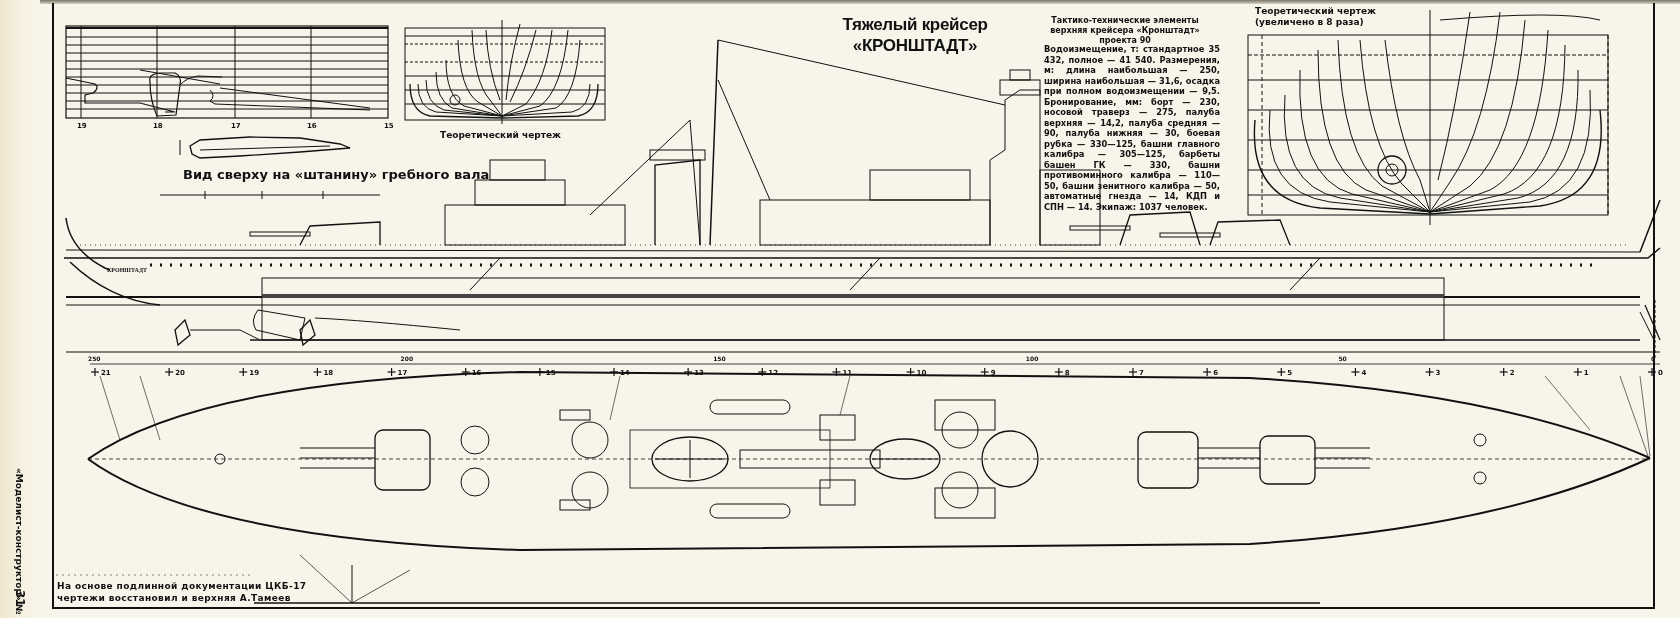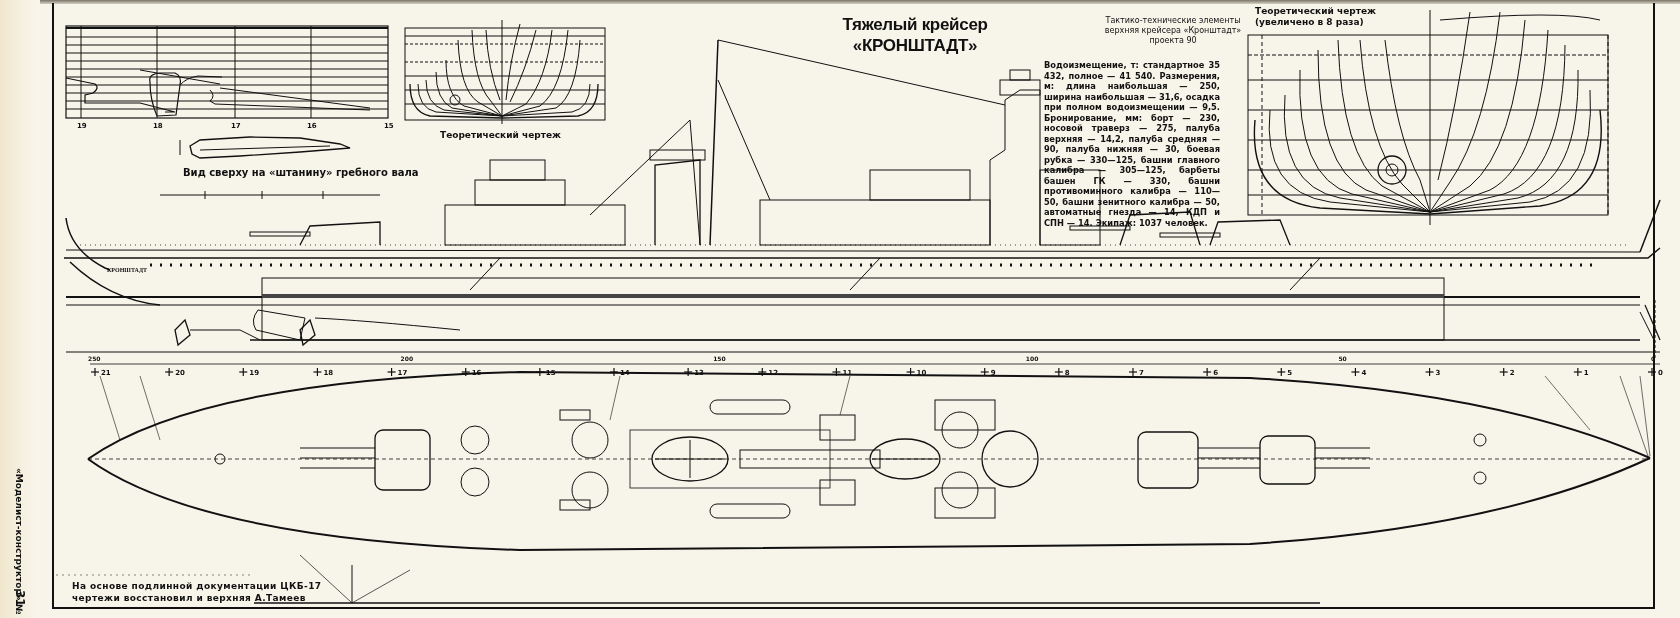--- a/index.html
+++ b/index.html
@@ -24,39 +24,39 @@
     box-sizing: border-box;
   }
   svg.drawing { position: absolute; left: 0; top: 0; }
   .txt { position: absolute; white-space: nowrap; }
   .title {
     left: 820px; top: 14px; width: 190px; text-align: center;
     font-family: Liberation Sans, sans-serif; font-weight: bold; font-size: 17px; line-height: 21px;
     letter-spacing: -0.3px;
   }
   .specs-head {
-    left: 1088px; top: 16px; width: 170px; text-align: center;
-    font-weight: normal; font-size: 8px; line-height: 10px;
+    left: 1040px; top: 16px; width: 170px; text-align: center;
+    font-weight: bold; font-size: 8px; line-height: 10px;
   }
   .specs-body {
-    left: 1044px; top: 60px; width: 176px;
+    left: 1044px; top: 44px; width: 176px;
     font-weight: bold; font-size: 8.3px; line-height: 10.5px; white-space: normal;
     text-align: justify;
   }
   .theory-big-caption {
     left: 1255px; top: 6px; font-weight: bold; font-size: 9px; line-height: 11px;
   }
   .theory-small-caption {
     left: 440px; top: 130px; font-weight: bold; font-size: 9px;
   }
   .shaft-caption {
-    left: 183px; top: 167px; font-weight: bold; font-size: 10px; text-align: right;
+    left: 183px; top: 167px; font-weight: bold; font-size: 13px; text-align: right;
   }
   .credit {
-    left: 72px; top: 580px; font-weight: bold; font-size: 9px; line-height: 12px; letter-spacing: 0.4px;
+    left: 57px; top: 580px; font-weight: bold; font-size: 9px; line-height: 12px; letter-spacing: 0.4px;
   }
   .spine {
     position: absolute; left: 24px; top: 468px; width: 400px;
     transform-origin: 0 0; transform: rotate(90deg);
     font-weight: bold; font-size: 9px; white-space: nowrap;
   }
   .page-num {
     position: absolute; left: 27px; top: 590px; transform: rotate(90deg); transform-origin: 0 0;
     font-weight: bold; font-size: 12px;
   }

